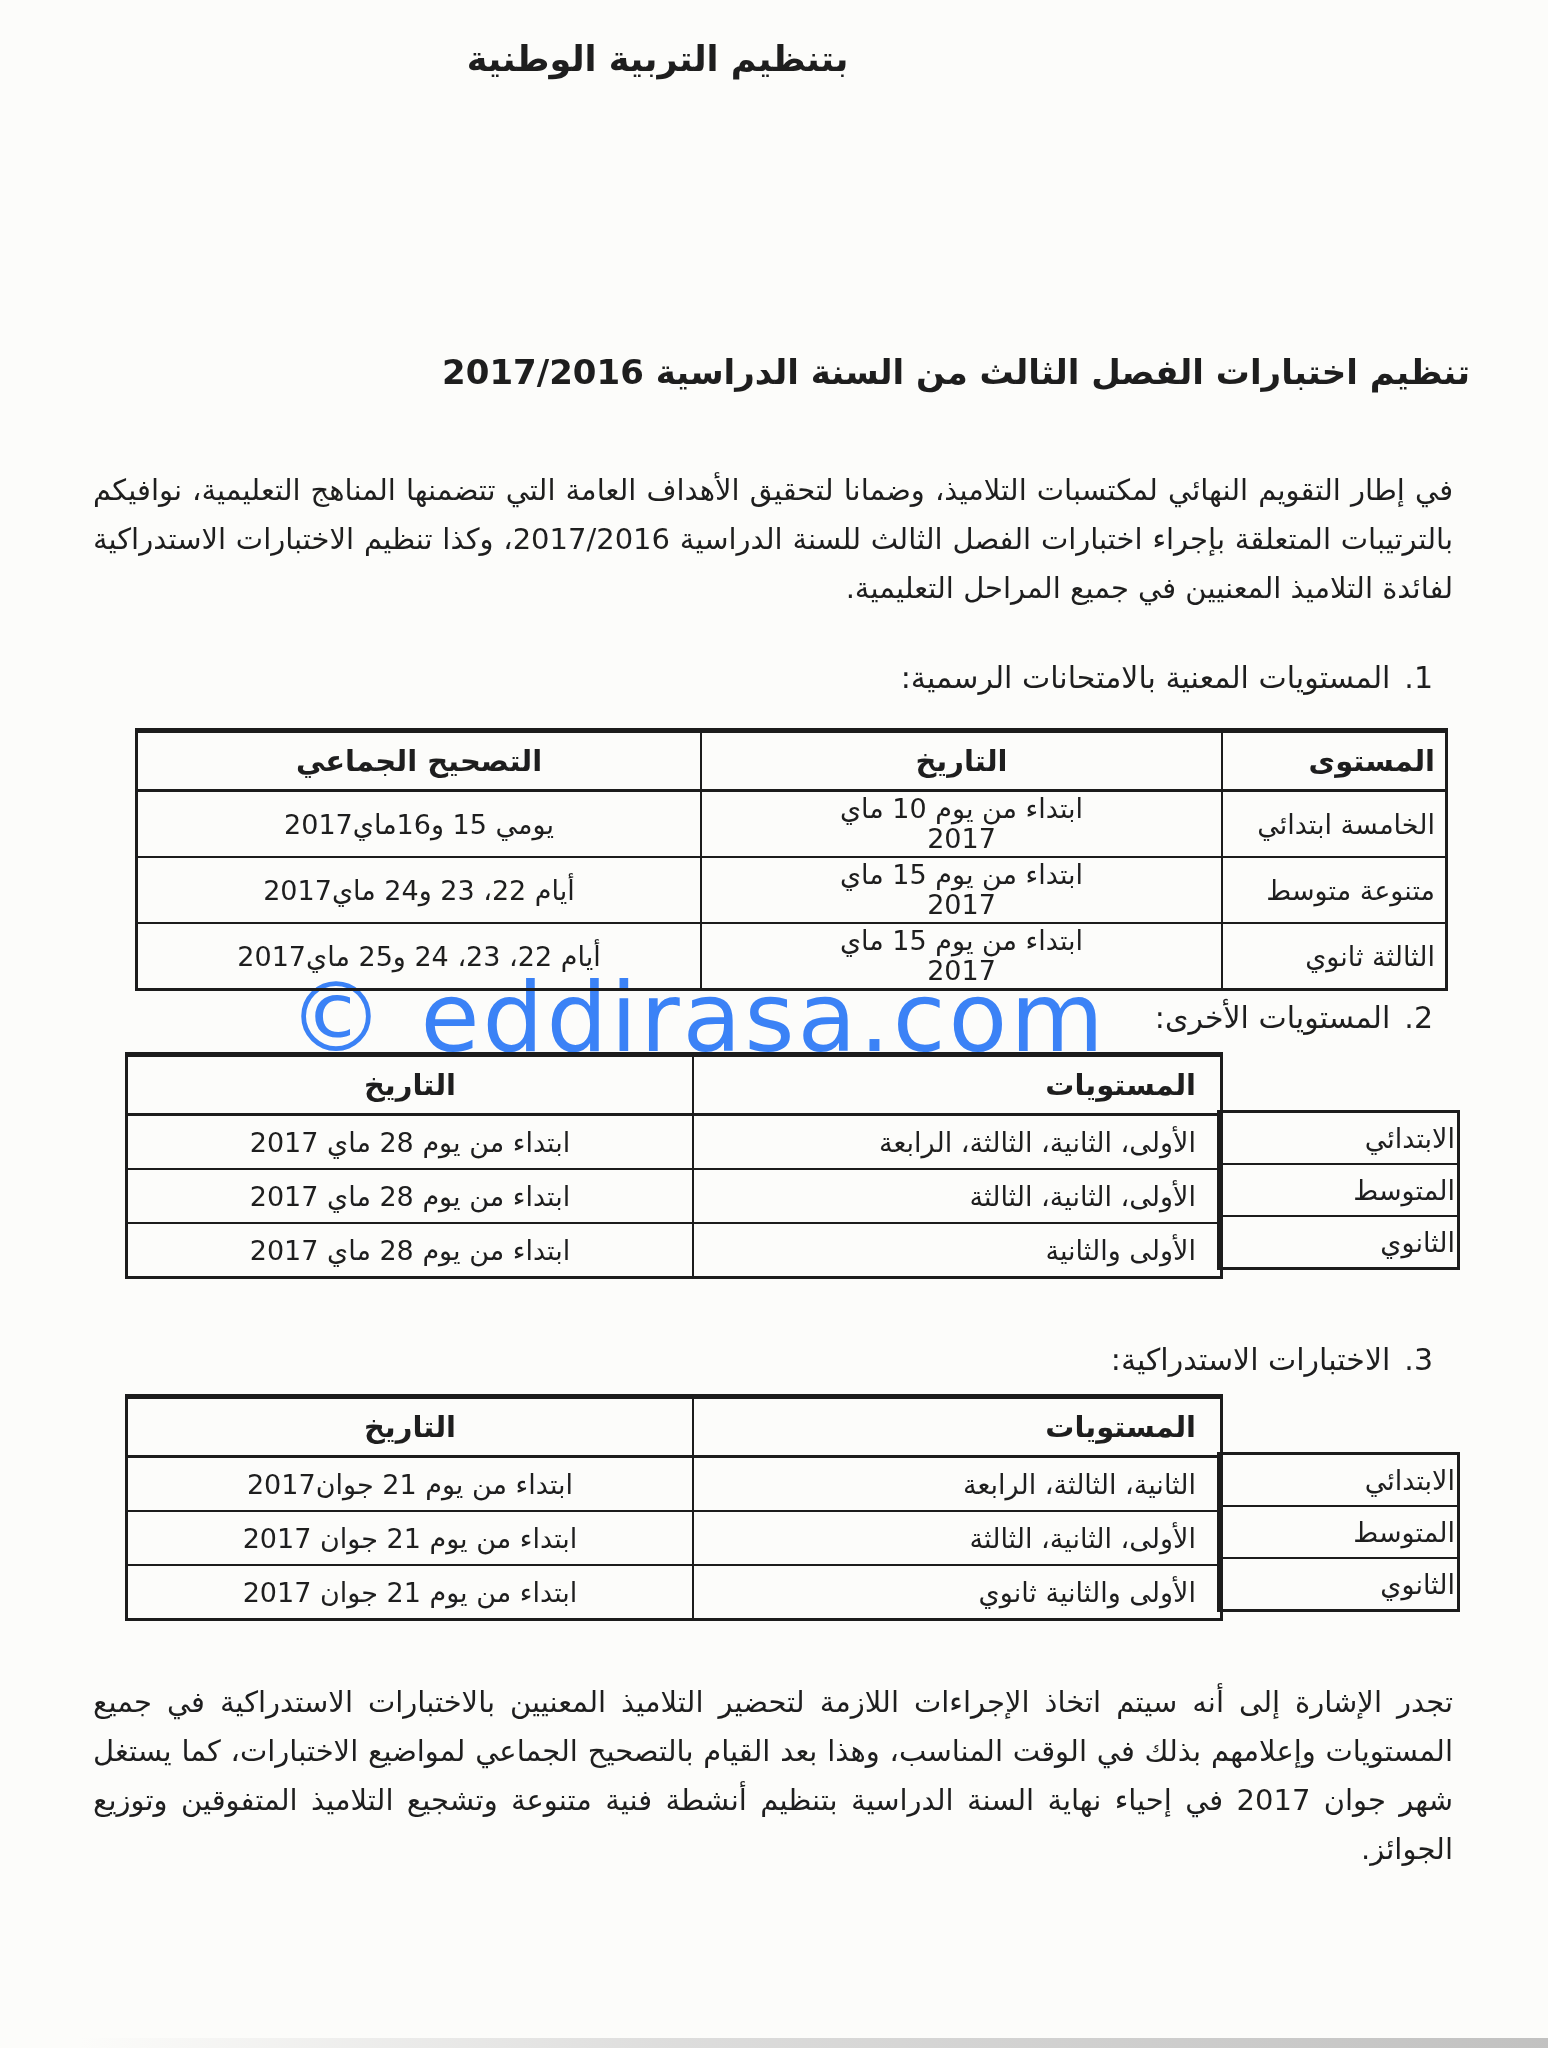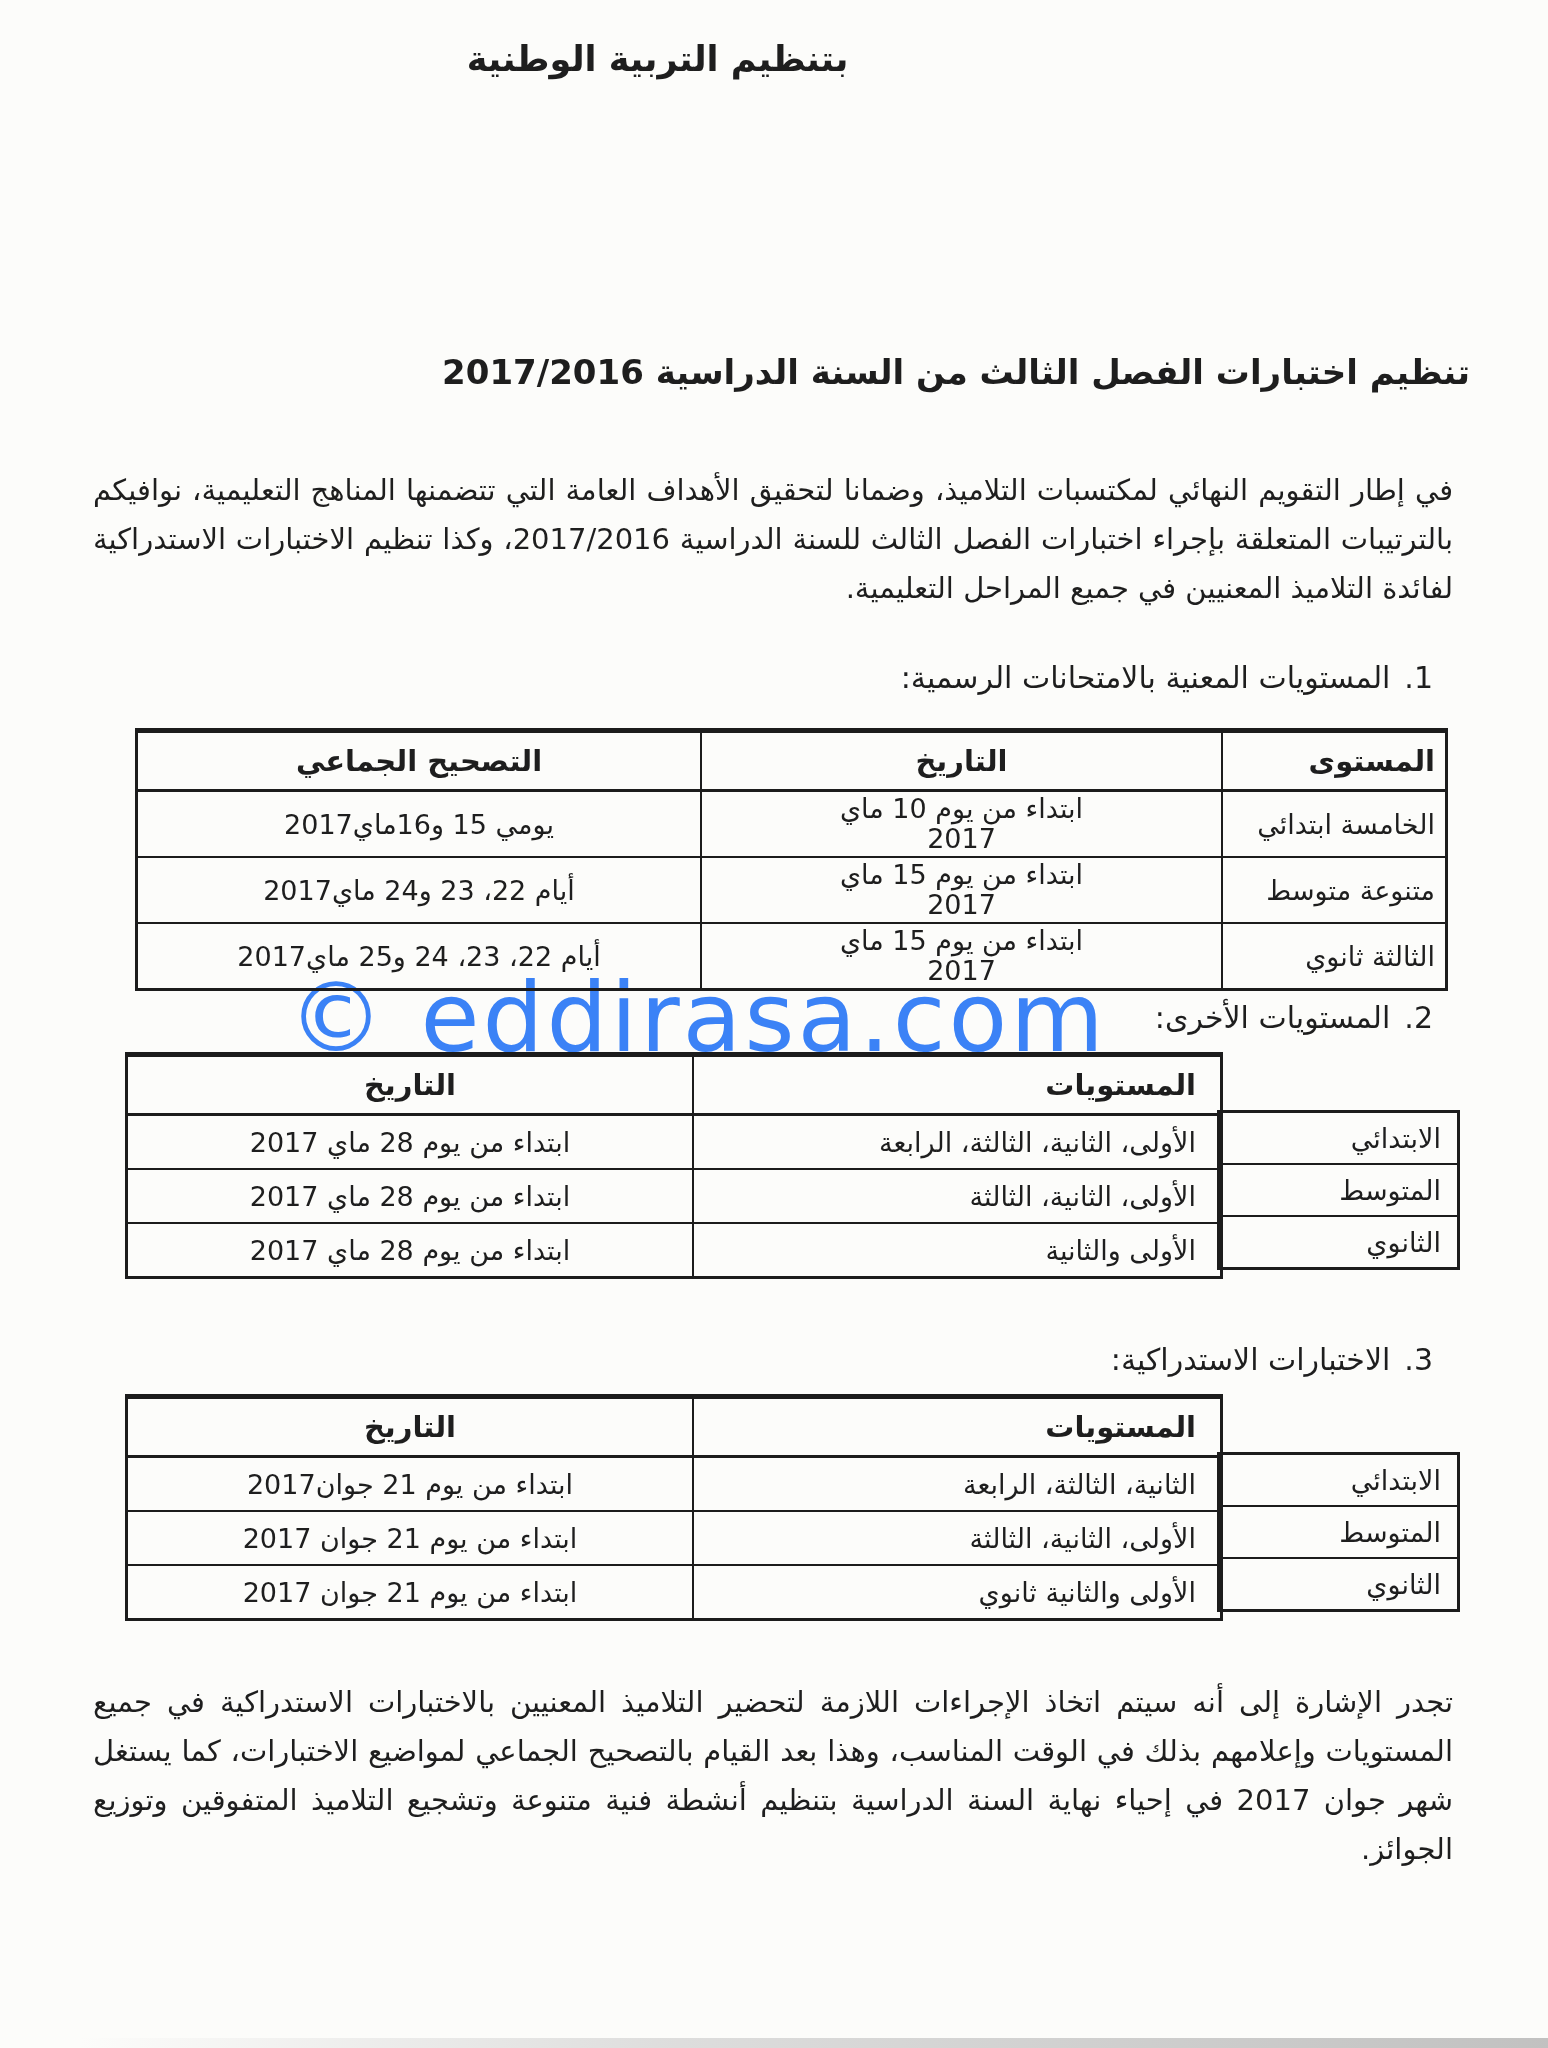--- a/index.html
+++ b/index.html
@@ -42,21 +42,21 @@
   .t1 .cell-level{width:211px;text-align:right;padding-right:10px;margin-left:48px;}
   .t1 .cell-date{width:517px;text-align:center;white-space:pre-line;line-height:30px;}
   .t1 .cell-correction{width:560px;text-align:center;margin-left:12px;}
   .t23 td{height:50px;}
   .t23 .cell-levels{width:501px;text-align:right;padding-right:24px;}
   .t23 .cell-date{width:562px;text-align:center;}
   
   .stage-col{position:absolute;width:237px;right:88px;border:3px solid #1c1c1c;border-right:3px solid #1c1c1c;z-index:1;background:transparent;}
   #stage2{top:1110px;}
   #stage3{top:1452px;}
-  .stage-cell{height:50px;border-bottom:2px solid #1c1c1c;display:flex;align-items:center;justify-content:flex-start;padding-right:16px;box-sizing:content-box;font-size:27px;}
+  .stage-cell{height:50px;border-bottom:2px solid #1c1c1c;display:flex;align-items:center;justify-content:flex-start;padding-right:2px;box-sizing:content-box;font-size:27px;}
   .stage-cell:last-child{border-bottom:none;}
   
   .watermark{
     top:962px;left:288px;z-index:0;
     font-size:96px;color:#3b82f6;letter-spacing:3px;
     direction:ltr;white-space:nowrap;
   }
   
   .scan-edge{
     bottom:0;left:80px;right:0;height:10px;z-index:2;

